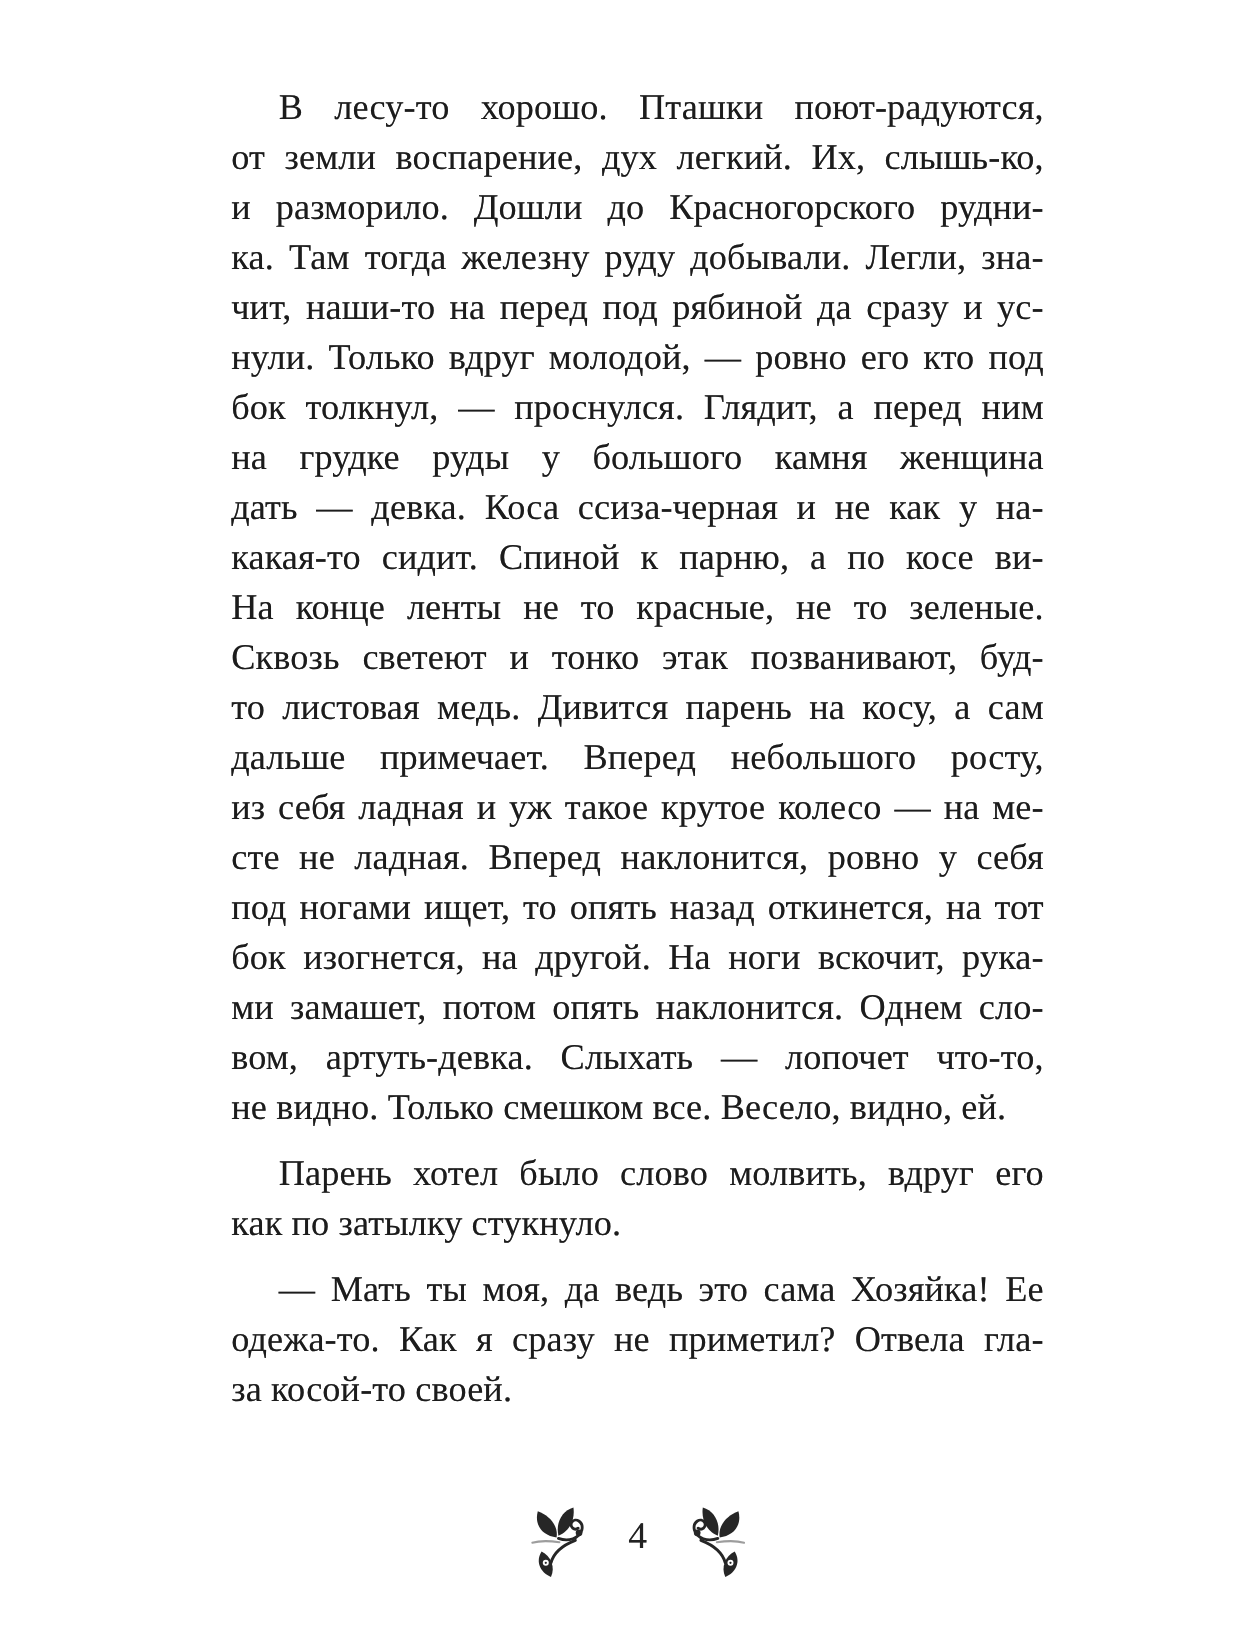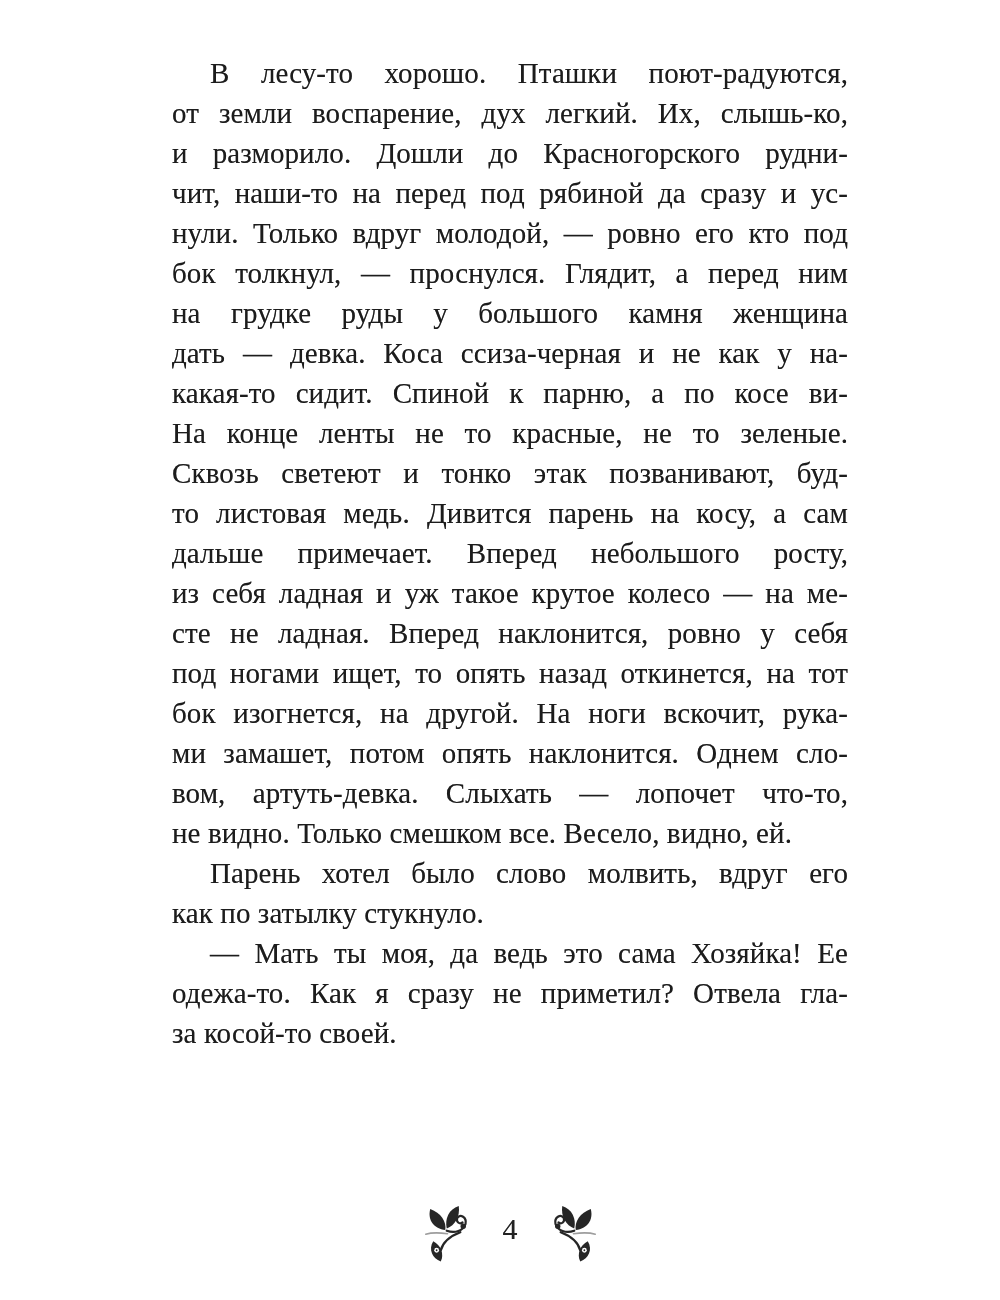--- a/index.html
+++ b/index.html
@@ -16,21 +16,21 @@
     overflow: hidden;
     font-family: "Liberation Serif", "DejaVu Serif", serif;
     color: #1c1c1c;
   }
   .text-column {
     position: absolute;
     left: 172px;
     top: 53px;
     width: 676px;
   }
-  .para { margin: 0; padding: 0; }
+  .para { margin: 13px; padding: 0; }
   .line {
     font-size: 29px;
     line-height: 40px;
     letter-spacing: 0.1px;
     text-align: justify;
     text-align-last: justify;
     white-space: normal;
     color: #1c1c1c;
     text-shadow: 0 0 0.5px rgba(25, 25, 25, 0.55);
   }
@@ -62,20 +62,21 @@
 <body>
 
 <div class="page">
 
   <div class="text-column">
 
     <div class="para">
       <div class="line first">В лесу-то хорошо. Пташки поют-радуются,</div>
       <div class="line">от земли воспарение, дух легкий. Их, слышь-ко,</div>
       <div class="line">и разморило. Дошли до Красногорского рудни-</div>
+      <div class="line">ка. Там тогда железну руду добывали. Легли, зна-</div>
       <div class="line">чит, наши-то на перед под рябиной да сразу и ус-</div>
       <div class="line">нули. Только вдруг молодой, — ровно его кто под</div>
       <div class="line">бок толкнул, — проснулся. Глядит, а перед ним</div>
       <div class="line">на грудке руды у большого камня женщина</div>
       <div class="line">дать — девка. Коса ссиза-черная и не как у на-</div>
       <div class="line">какая-то сидит. Спиной к парню, а по косе ви-</div>
       <div class="line">На конце ленты не то красные, не то зеленые.</div>
       <div class="line">Сквозь светеют и тонко этак позванивают, буд-</div>
       <div class="line">то листовая медь. Дивится парень на косу, а сам</div>
       <div class="line">дальше примечает. Вперед небольшого росту,</div>

